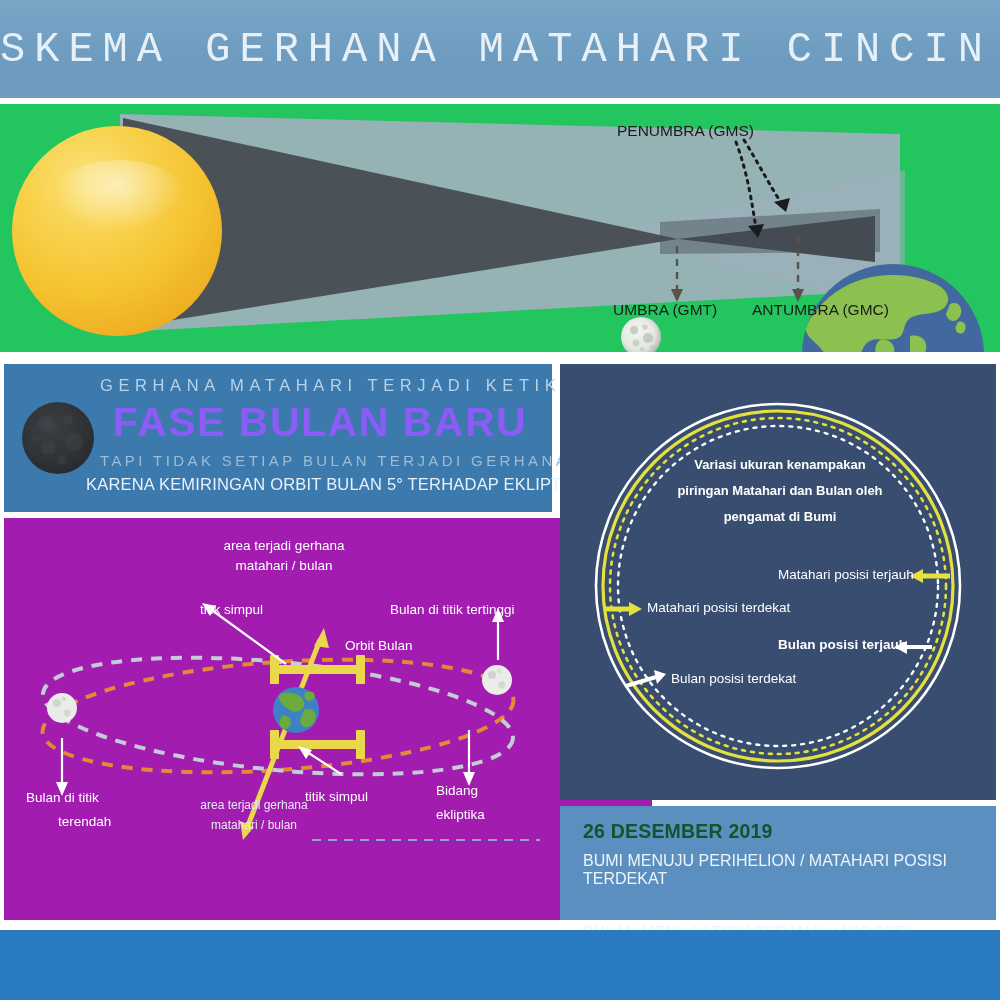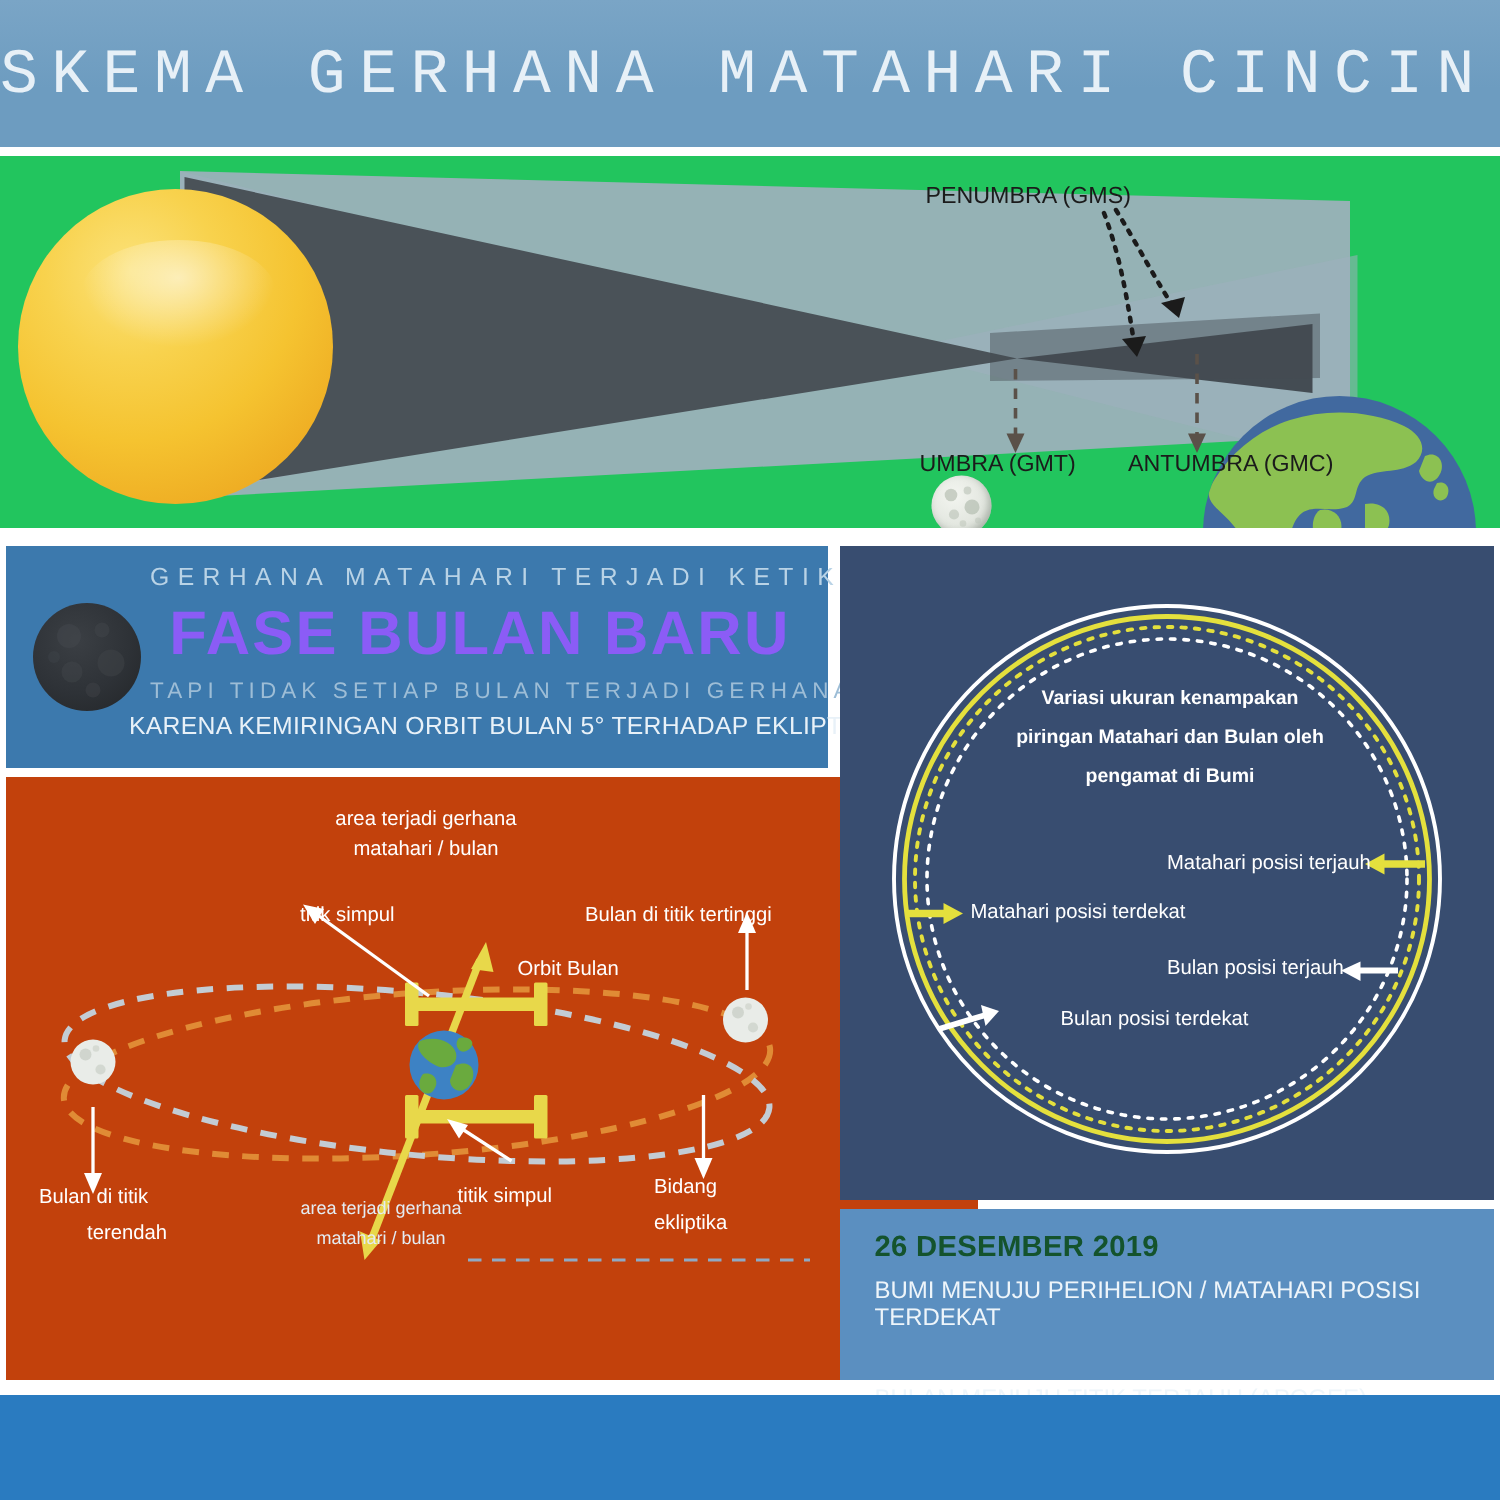--- a/index.html
+++ b/index.html
@@ -42,21 +42,21 @@
   .nm-l1{position:absolute;left:100px;top:376px;width:440px;text-align:center;color:#b9d3e6;
          font-size:16.5px;letter-spacing:5.6px;font-weight:400;white-space:nowrap;}
   .nm-l2{position:absolute;left:100px;top:399px;width:440px;text-align:center;color:#8b5cf6;
          font-size:41px;letter-spacing:1.5px;font-weight:bold;white-space:nowrap;line-height:46px;}
   .nm-l3{position:absolute;left:100px;top:452px;width:440px;text-align:center;color:#9dbdd6;
          font-size:15px;letter-spacing:3.4px;font-weight:400;white-space:nowrap;}
   .nm-l4{position:absolute;left:86px;top:475px;width:468px;text-align:center;color:#e8f1f8;
          font-size:16.5px;letter-spacing:.2px;font-weight:400;white-space:nowrap;}
 
   
-  .panel-orbit{position:absolute;left:4px;top:518px;width:648px;height:402px;background:#c2410c;overflow:hidden;text-decoration:underline;}
+  .panel-orbit{position:absolute;left:4px;top:518px;width:648px;height:402px;background:#a21caf;overflow:hidden;text-decoration:underline;}
   .orb-txt{position:absolute;color:#ffffff;font-size:13.5px;white-space:nowrap;
            font-family:"Liberation Sans", sans-serif;}
   .orb-txt.small{font-size:12px;color:#e4ecf3;}
   .orb-txt.c{text-align:center;}
   .orb-caption{position:absolute;left:14px;top:858px;width:528px;text-align:center;color:#ffffff;
                font-size:19px;line-height:27px;font-weight:400;}
 
   
   .panel-disc{position:absolute;left:560px;top:364px;width:436px;height:436px;background:#384d70;overflow:hidden;}
   .disc-title{position:absolute;left:600px;top:452px;width:360px;text-align:center;color:#ffffff;
@@ -291,22 +291,22 @@
   </div>
 
   <div class="disc-title">
     <div>Variasi ukuran kenampakan</div>
     <div>piringan Matahari dan Bulan oleh</div>
     <div>pengamat di Bumi</div>
   </div>
 
   <div class="disc-lbl" style="left:778px;top:567px;">Matahari posisi terjauh</div>
   <div class="disc-lbl" style="left:647px;top:600px;">Matahari posisi terdekat</div>
-  <div class="disc-lbl" style="left:778px;top:637px;">Bulan posisi terjauh</div>
-  <div class="disc-lbl" style="left:671px;top:671px;margin-left:36px;">Bulan posisi terdekat</div>
+  <div class="disc-lbl" style="left:778px;top:637px;font-weight:bold;">Bulan posisi terjauh</div>
+  <div class="disc-lbl" style="left:671px;top:671px;">Bulan posisi terdekat</div>
 
   <div class="panel-date"></div>
   <div class="date-big">26 DESEMBER 2019</div>
   <div class="date-l1">BUMI MENUJU PERIHELION / MATAHARI POSISI TERDEKAT</div>
   <div class="date-l2">BULAN MENUJU TITIK TERJAUH (APOGEE)</div>
 
   <div class="footer">
 
     
 

